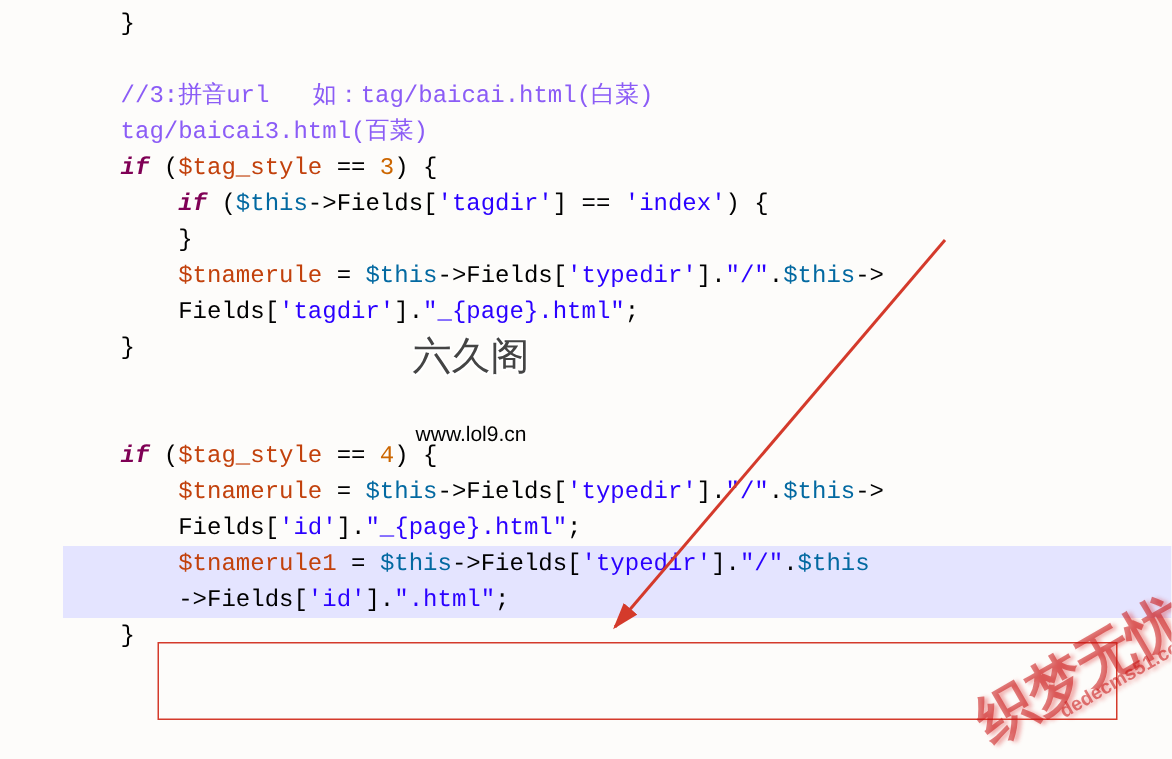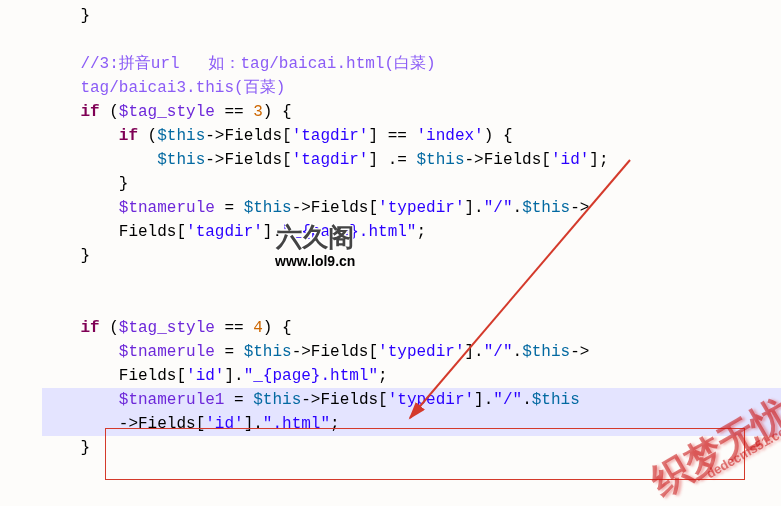--- a/index.html
+++ b/index.html
@@ -13,23 +13,23 @@
   width: 781px;
   height: 506px;
   overflow: hidden;
   position: relative;
 }
 .code-area {
   padding-left: 42px;
   padding-top: 4px;
 }
 .line { white-space: pre; position: relative; }
-.kw { color: #7f0055; font-weight: bold; }
+.kw { color: #7f0055; font-weight: bold; font-style: italic; }
 .str { color: #2a00ff; }
-.var { color: #6d28d9; text-align: right; }
+.var { color: #c2410c; text-align: right; }
 .this { color: #0369a1; }
 .num { color: #cc6600; }
 .comment { color: #8b5cf6; }
 .hl { background: #e4e4ff; display: inline-block; width: 100%; }
 .gutter-bar {
   position: absolute;
   left: 0;
   top: 0;
   bottom: 0;
   width: 12px;
@@ -38,29 +38,30 @@
 .wm {
   position: absolute;
   left: 275px;
   top: 225px;
   text-align: center;
   pointer-events: none;
 }
 .wm-ch {
   font-family: "SimHei", sans-serif;
   font-size: 26px;
-  font-weight: bold;
+  font-weight: normal;
   color: #444;
   text-shadow: 1px 1px 0 #fff, -1px -1px 0 #fff, 1px -1px 0 #fff, -1px 1px 0 #fff;
 }
 .wm-url {
   font-family: Arial, sans-serif;
   font-size: 14px;
-  font-weight: bold;
+  font-weight: normal;
   color: #000;
+  margin-top: 28px;
 }
 .red-box {
   position: absolute;
   left: 105px;
   top: 428px;
   width: 640px;
   height: 52px;
   border: 1px solid #d43a2b;
   pointer-events: none;
 }
@@ -92,24 +93,23 @@
 </style>
 </head>
 <body>
 
 <div class="gutter-bar"></div>
 
 <div class="code-area">
 <div class="line"><span>    }</span></div>
 <div class="line"><span></span>&nbsp;</div>
 <div class="line"><span>    </span><span class="comment">//3:拼音url   如：tag/baicai.html(白菜)</span></div>
-<div class="line"><span class="comment">    tag/baicai3.this(百菜)</span></div>
+<div class="line"><span class="comment">    tag/baicai3.html(百菜)</span></div>
 <div class="line"><span>    </span><span class="kw">if</span><span> (</span><span class="var">$tag_style</span><span> == </span><span class="num">3</span><span>) {</span></div>
 <div class="line"><span>        </span><span class="kw">if</span><span> (</span><span class="this">$this</span><span>-&gt;Fields[</span><span class="str">'tagdir'</span><span>] == </span><span class="str">'index'</span><span>) {</span></div>
-<div class="line"><span>            </span><span class="this">$this</span><span>-&gt;Fields[</span><span class="str">'tagdir'</span><span>] .= </span><span class="this">$this</span><span>-&gt;Fields[</span><span class="str">'id'</span><span>];</span></div>
 <div class="line"><span>        }</span></div>
 <div class="line"><span>        </span><span class="var">$tnamerule</span><span> = </span><span class="this">$this</span><span>-&gt;Fields[</span><span class="str">'typedir'</span><span>].</span><span class="str">"/"</span><span>.</span><span class="this">$this</span><span>-&gt;</span></div>
 <div class="line"><span>        Fields[</span><span class="str">'tagdir'</span><span>].</span><span class="str">"_{page}.html"</span><span>;</span></div>
 <div class="line"><span>    }</span></div>
 <div class="line"><span></span>&nbsp;</div>
 <div class="line"><span>    </span></div>
 <div class="line"><span>    </span><span class="kw">if</span><span> (</span><span class="var">$tag_style</span><span> == </span><span class="num">4</span><span>) {</span></div>
 <div class="line"><span>        </span><span class="var">$tnamerule</span><span> = </span><span class="this">$this</span><span>-&gt;Fields[</span><span class="str">'typedir'</span><span>].</span><span class="str">"/"</span><span>.</span><span class="this">$this</span><span>-&gt;</span></div>
 <div class="line"><span>        Fields[</span><span class="str">'id'</span><span>].</span><span class="str">"_{page}.html"</span><span>;</span></div>
 <div class="line hl"><span>        </span><span class="var">$tnamerule1</span><span> = </span><span class="this">$this</span><span>-&gt;Fields[</span><span class="str">'typedir'</span><span>].</span><span class="str">"/"</span><span>.</span><span class="this">$this</span></div>

